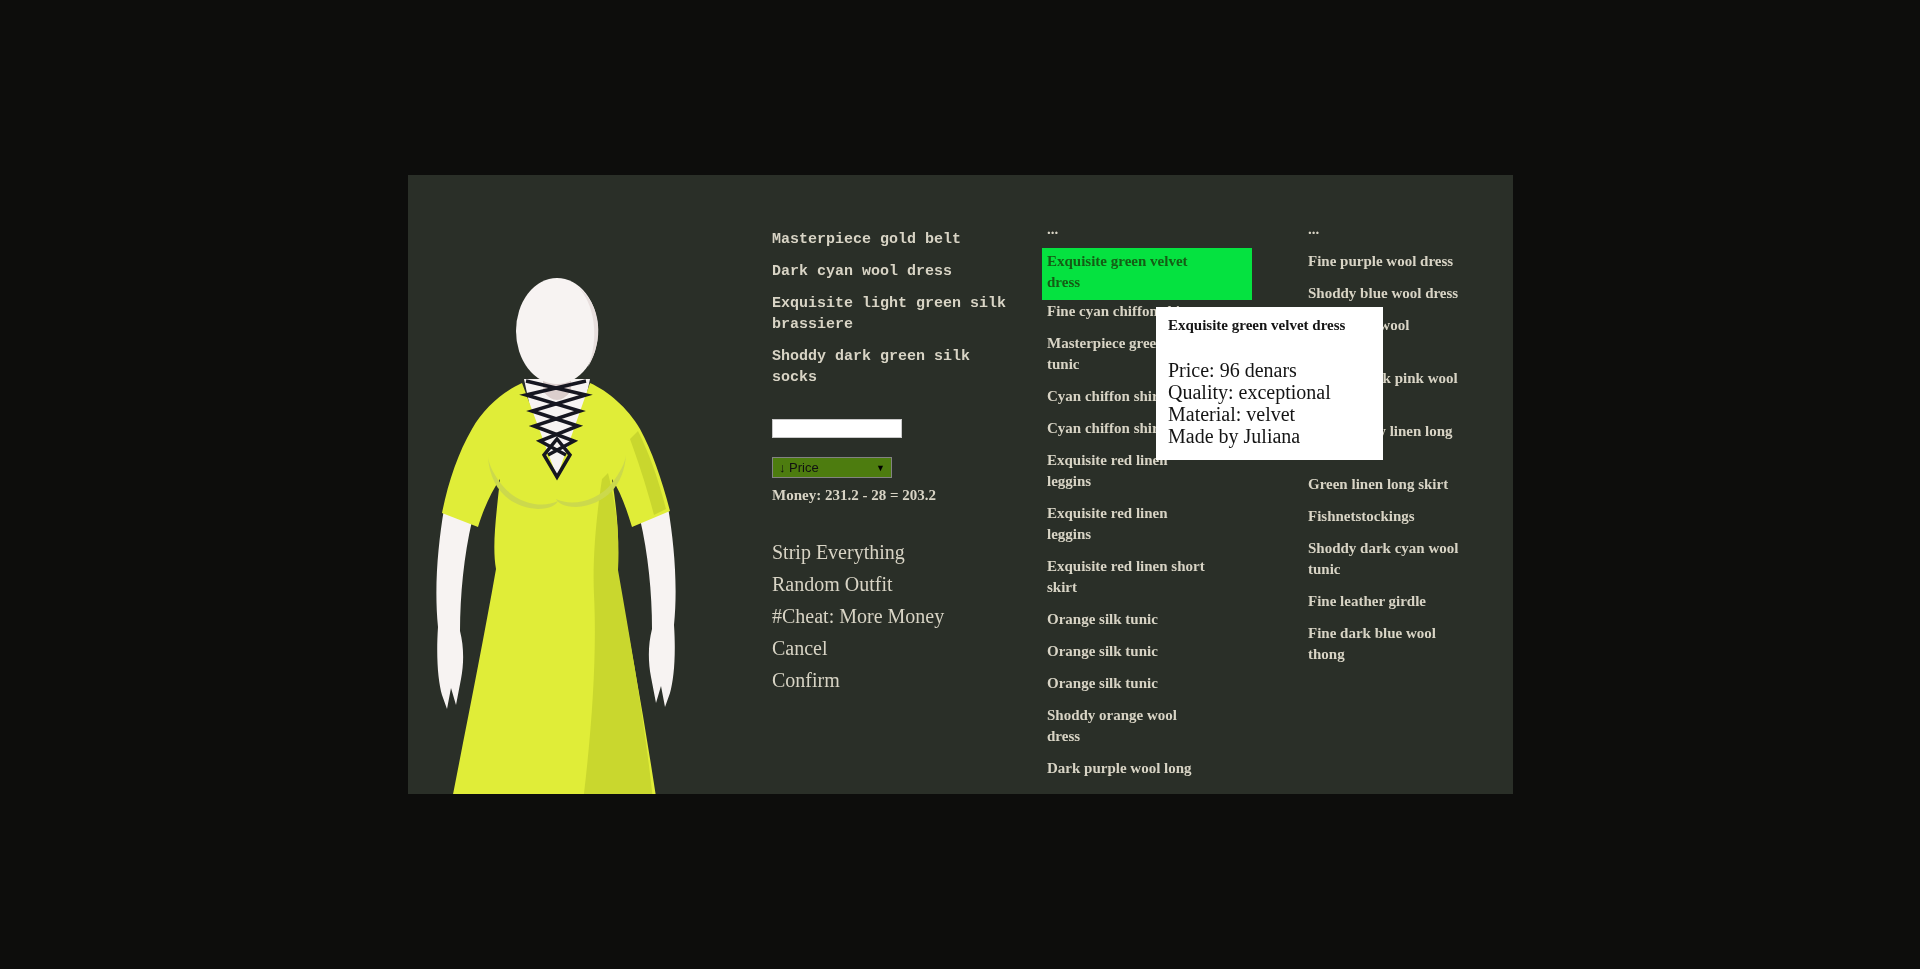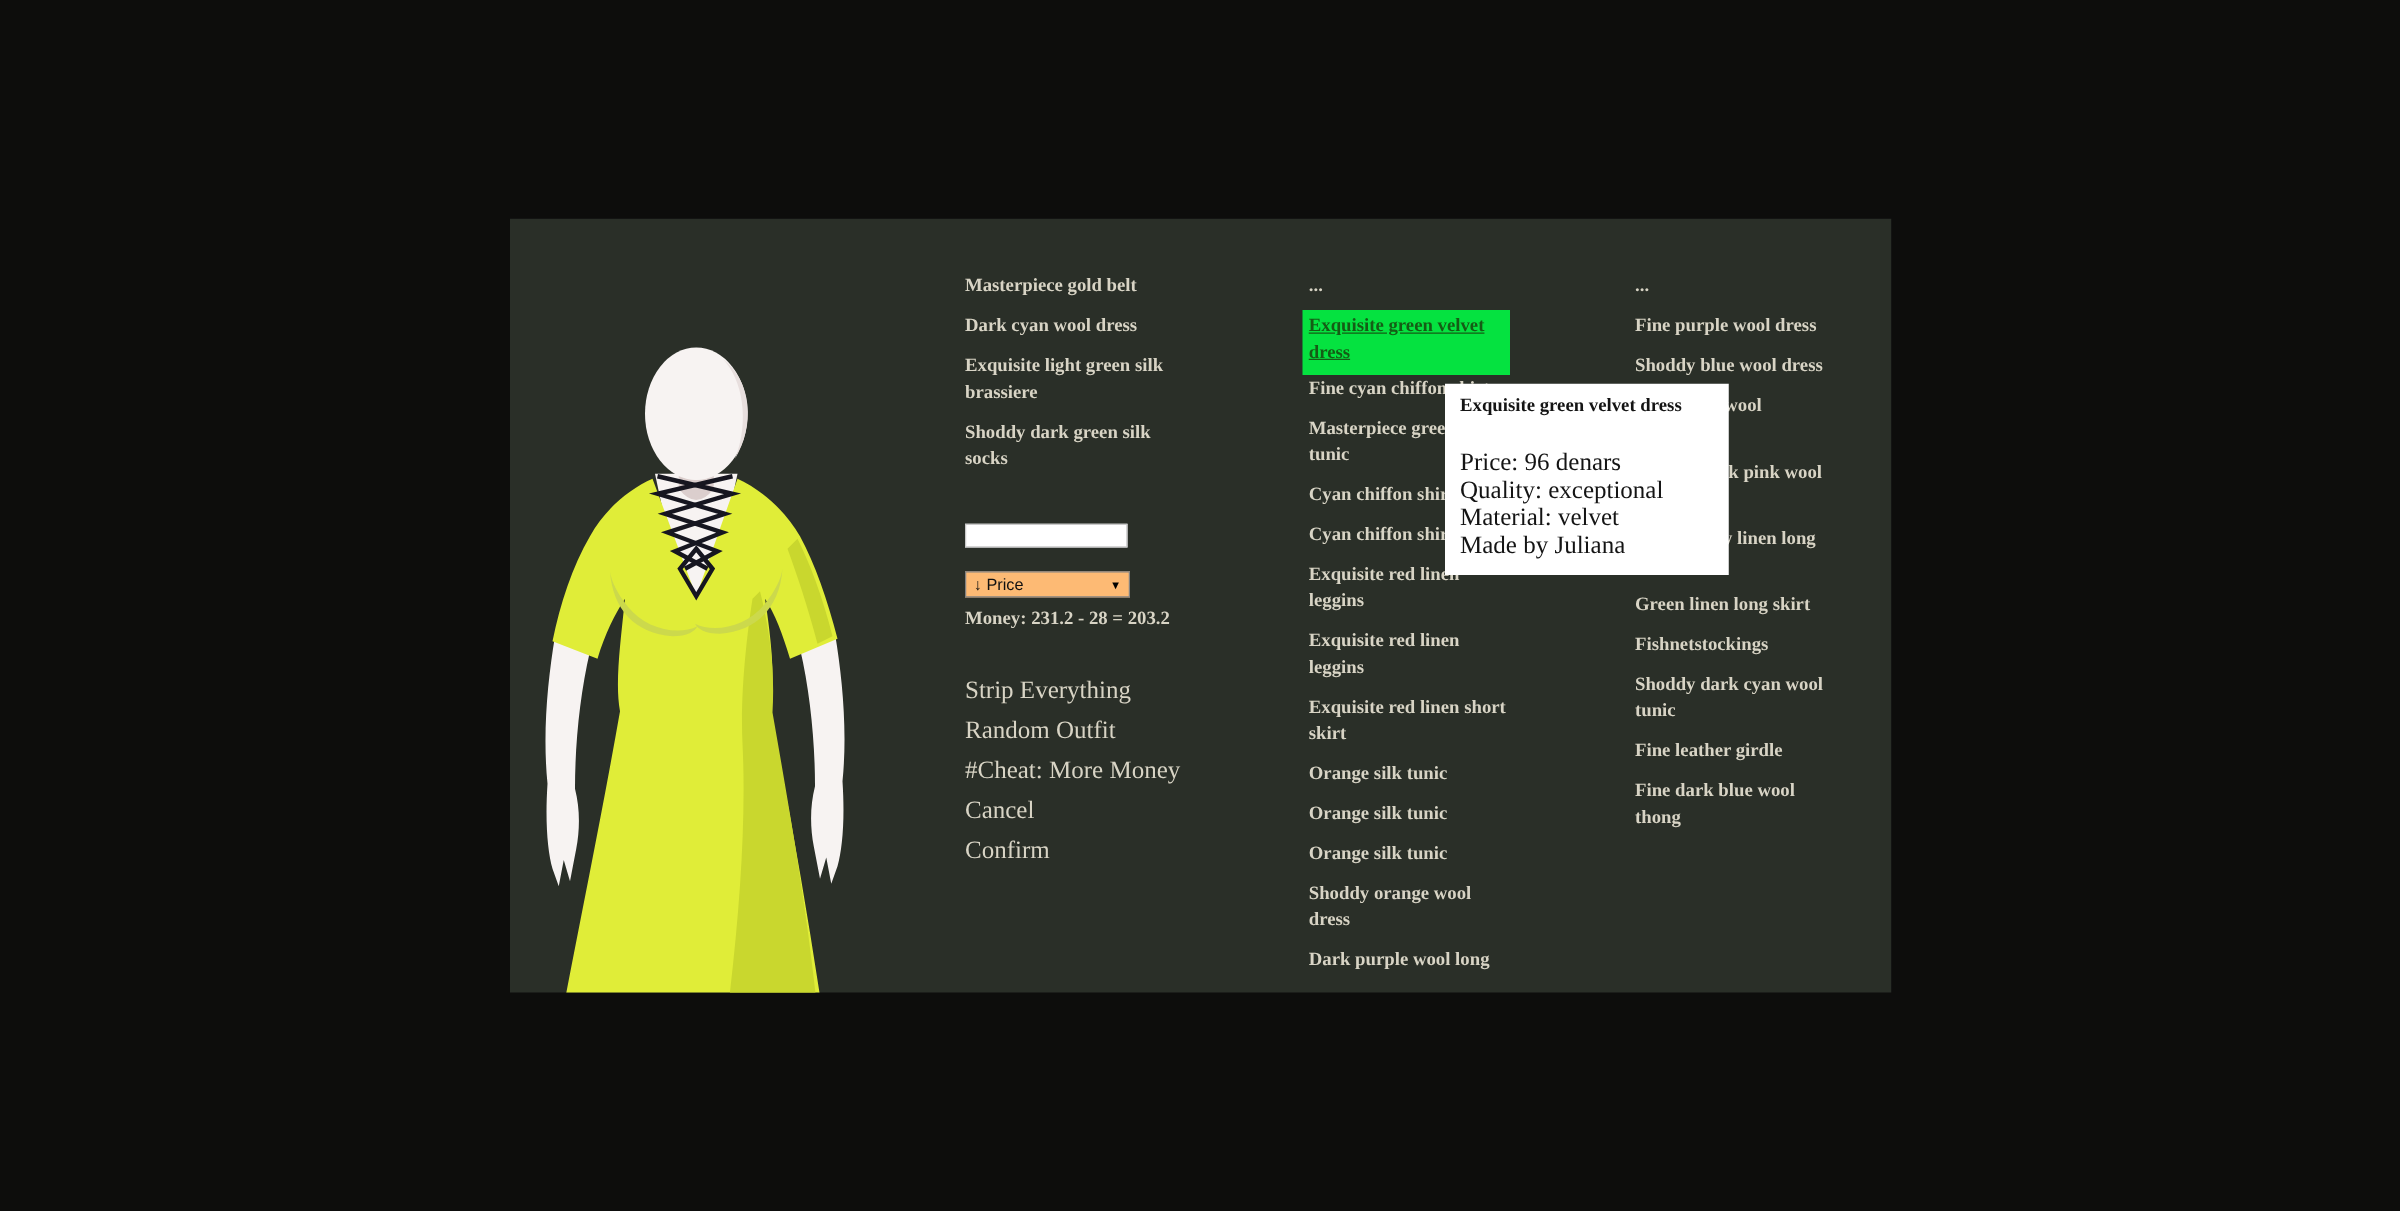--- a/index.html
+++ b/index.html
@@ -16,32 +16,32 @@
          background:var(--panel);overflow:hidden;}
 
   
   .mannequin{position:absolute;left:12px;top:90px;width:260px;height:545px;}
 
   
   .col{position:absolute;}
   .item{font-weight:bold;font-size:15px;line-height:21px;color:var(--text);
         white-space:pre;margin-bottom:11px;cursor:pointer;}
   .item.selected{background:var(--hlbg);color:var(--hltext);
-        width:166px;padding:3px 5px 7px 5px;margin:-3px 0 1px -5px;text-decoration:underline;}
+        width:210px;padding:3px 5px 7px 5px;margin:-3px 0 1px -5px;}
 
-  .col-equipped{left:364px;top:44px;width:220px;}
+  .col-equipped{left:364px;top:54px;width:220px;font-family:Liberation Mono, monospace;}
   .col-mid{left:639px;top:44px;width:205px;}
   .col-right{left:900px;top:44px;width:200px;}
 
   
   .search-input{position:absolute;left:364px;top:244px;width:130px;height:19px;
         background:#fff;border:1px solid #c9c9c9;font-family:"Liberation Sans",sans-serif;
         font-size:13px;padding:0 4px;outline:none;}
-  .sort-select{position:absolute;left:364px;top:282px;width:132px;height:21px;
-        background:#fdba74;border:1px solid #828282;color:#111;
+  .sort-select{position:absolute;left:364px;top:282px;width:120px;height:21px;
+        background:#4d7c0f;border:1px solid #828282;color:#111;
         font-family:"Liberation Sans",sans-serif;font-size:13px;
         display:flex;align-items:center;justify-content:space-between;
         padding:0 6px;cursor:pointer;text-align:center;}
   .sort-select .arrow{font-size:9px;color:#000;}
   .money{position:absolute;left:364px;top:312px;width:230px;font-weight:bold;
         font-size:15px;color:var(--text);}
   .menu{position:absolute;left:364px;top:367px;width:230px;}
   .menu-button{font-weight:normal;font-size:20px;line-height:21px;color:var(--text);
         margin-bottom:11px;cursor:pointer;}
 

